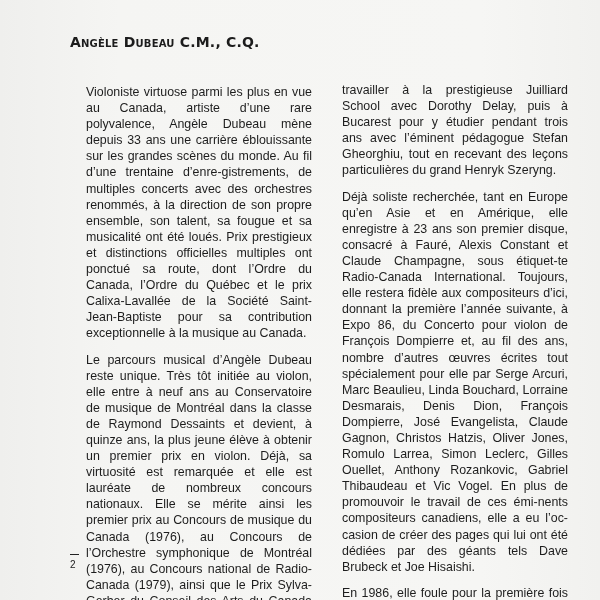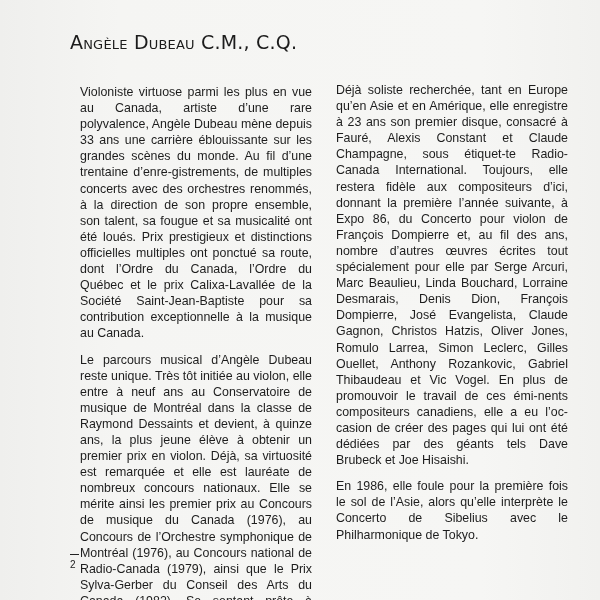--- a/index.html
+++ b/index.html
@@ -20,41 +20,41 @@
       left: 0; top: 0;
       width: 600px; height: 600px;
       background: linear-gradient(90deg, #efefed 0%, #f5f5f3 20%, #f6f6f4 80%, #f1f1ef 100%);
     }
     .title {
       position: absolute;
       left: 70px;
       top: 32px;
       width: 240px;
       font-family: "DejaVu Sans", sans-serif;
-      font-size: 19px;
+      font-size: 14px;
       line-height: 21px;
       letter-spacing: 0.2px;
       font-variant: small-caps;
       color: #1c1c1c;
       margin: 0;
-      font-weight: normal;
+      font-weight: bold;
     }
     .title span { display: block; }
     .column {
       position: absolute;
       width: 242px;
       font-size: 12.4px;
       line-height: 16.1px;
       text-align: justify;
       color: #1d1d1d;
     }
     .col-left { left: 70px; top: 84px; }
     .col-right { left: 326px; top: 82px; }
     .column p {
-      margin: 0 0 10px 10px;
+      margin: 0 0 10px 16px;
       hyphens: manual;
     }
     .footer-rule {
       position: absolute;
       left: 70px;
       top: 554px;
       width: 9px;
       height: 1px;
       background: #222;
     }
@@ -74,20 +74,21 @@
   <h1 class="title">
     <span>Angèle Dubeau C.M., C.Q.</span>
   </h1>
 
   <div class="column col-left">
     <p>Violoniste virtuose parmi les plus en vue au Canada, artiste d’une rare polyvalence, Angèle Dubeau mène depuis 33 ans une carrière éblouissante sur les grandes scènes du monde. Au fil d’une trentaine d’enre-gistrements, de multiples concerts avec des orchestres renommés, à la direction de son propre ensemble, son talent, sa fougue et sa musicalité ont été loués. Prix prestigieux et distinctions officielles multiples ont ponctué sa route, dont l’Ordre du Canada, l’Ordre du Québec et le prix Calixa-Lavallée de la Société Saint-Jean-Baptiste pour sa contribution exceptionnelle à la musique au Canada.</p>
     <p>Le parcours musical d’Angèle Dubeau reste unique. Très tôt initiée au violon, elle entre à neuf ans au Conservatoire de musique de Montréal dans la classe de Raymond Dessaints et devient, à quinze ans, la plus jeune élève à obtenir un premier prix en violon. Déjà, sa virtuosité est remarquée et elle est lauréate de nombreux concours nationaux. Elle se mérite ainsi les premier prix au Concours de musique du Canada (1976), au Concours de l’Orchestre symphonique de Montréal (1976), au Concours national de Radio-Canada (1979), ainsi que le Prix Sylva-Gerber du Conseil des Arts du Canada (1982). Se sentant prête à déployer ses ailes encore plus loin, elle s’installe à New York pour y</p>
   </div>
 
   <div class="column col-right">
+    <p>travailler à la prestigieuse Juilliard School avec Dorothy Delay, puis à Bucarest pour y étudier pendant trois ans avec l’éminent pédagogue Stefan Gheorghiu, tout en recevant des leçons particulières du grand Henryk Szeryng.</p>
     <p>Déjà soliste recherchée, tant en Europe qu’en Asie et en Amérique, elle enregistre à 23 ans son premier disque, consacré à Fauré, Alexis Constant et Claude Champagne, sous étiquet-te Radio-Canada International. Toujours, elle restera fidèle aux compositeurs d’ici, donnant la première l’année suivante, à Expo 86, du Concerto pour violon de François Dompierre et, au fil des ans, nombre d’autres œuvres écrites tout spécialement pour elle par Serge Arcuri, Marc Beaulieu, Linda Bouchard, Lorraine Desmarais, Denis Dion, François Dompierre, José Evangelista, Claude Gagnon, Christos Hatzis, Oliver Jones, Romulo Larrea, Simon Leclerc, Gilles Ouellet, Anthony Rozankovic, Gabriel Thibaudeau et Vic Vogel. En plus de promouvoir le travail de ces émi-nents compositeurs canadiens, elle a eu l’oc-casion de créer des pages qui lui ont été dédiées par des géants tels Dave Brubeck et Joe Hisaishi.</p>
     <p>En 1986, elle foule pour la première fois le sol de l’Asie, alors qu’elle interprète le Concerto de Sibelius avec le Philharmonique de Tokyo.</p>
   </div>
 
   <div class="footer-rule"></div>
   <div class="page-number">2</div>
 
 </div>
 
 </body></html>

